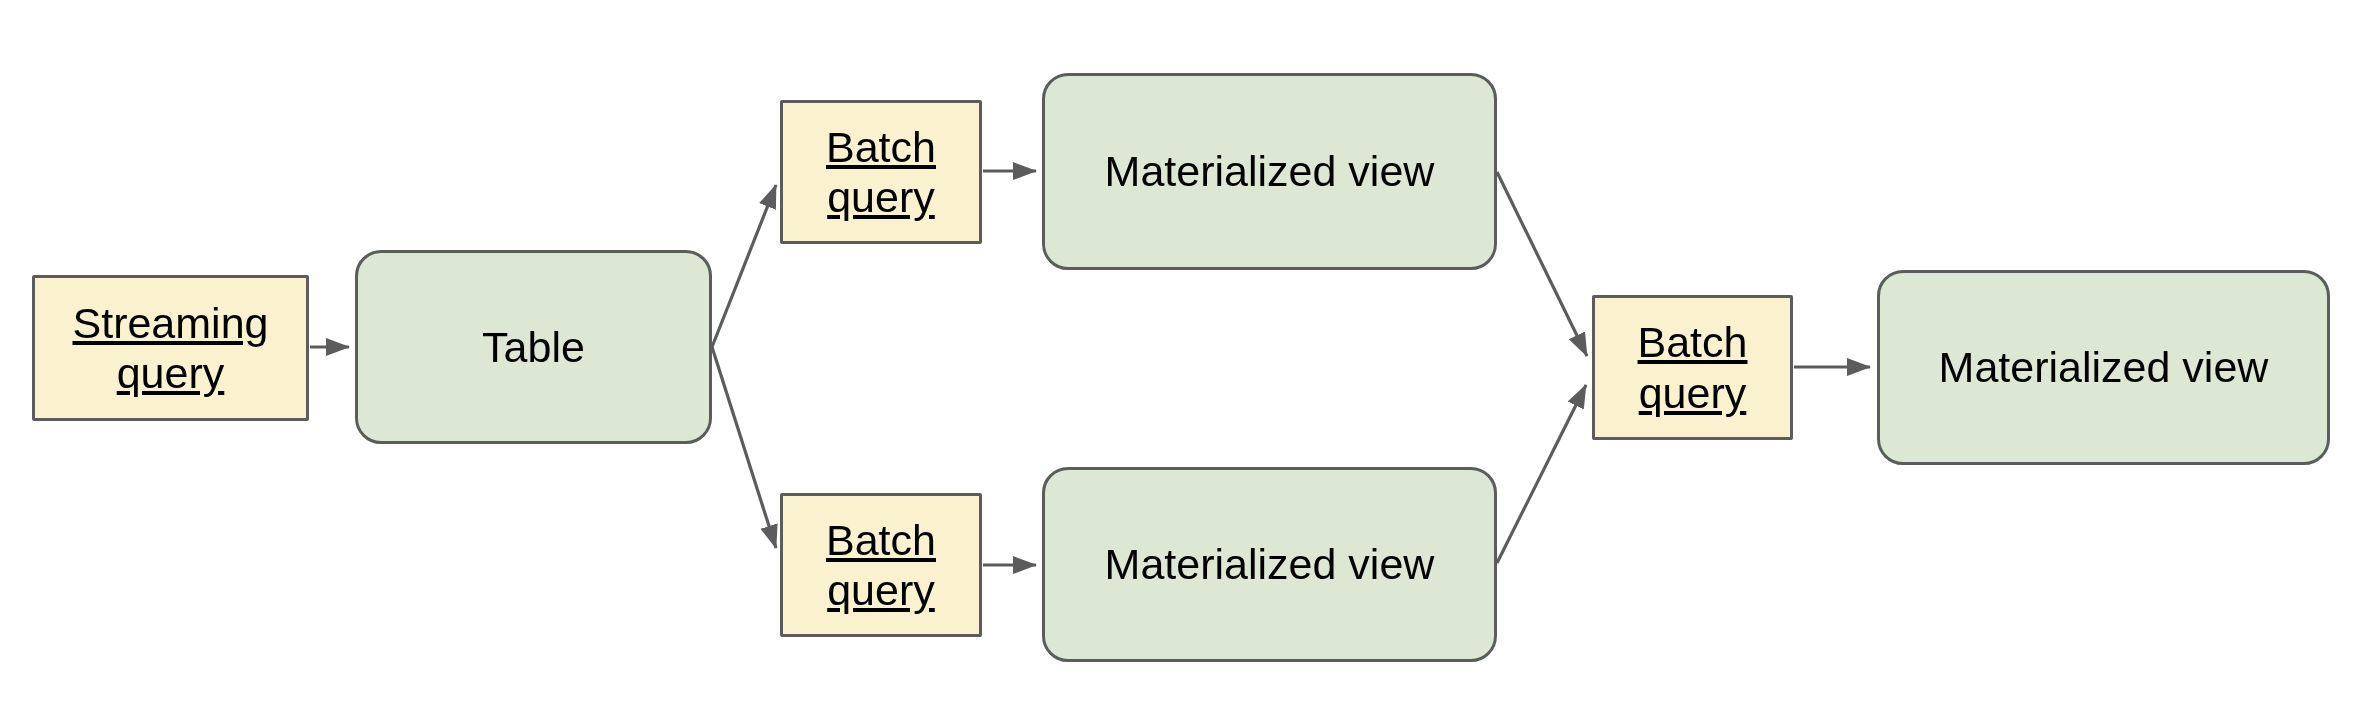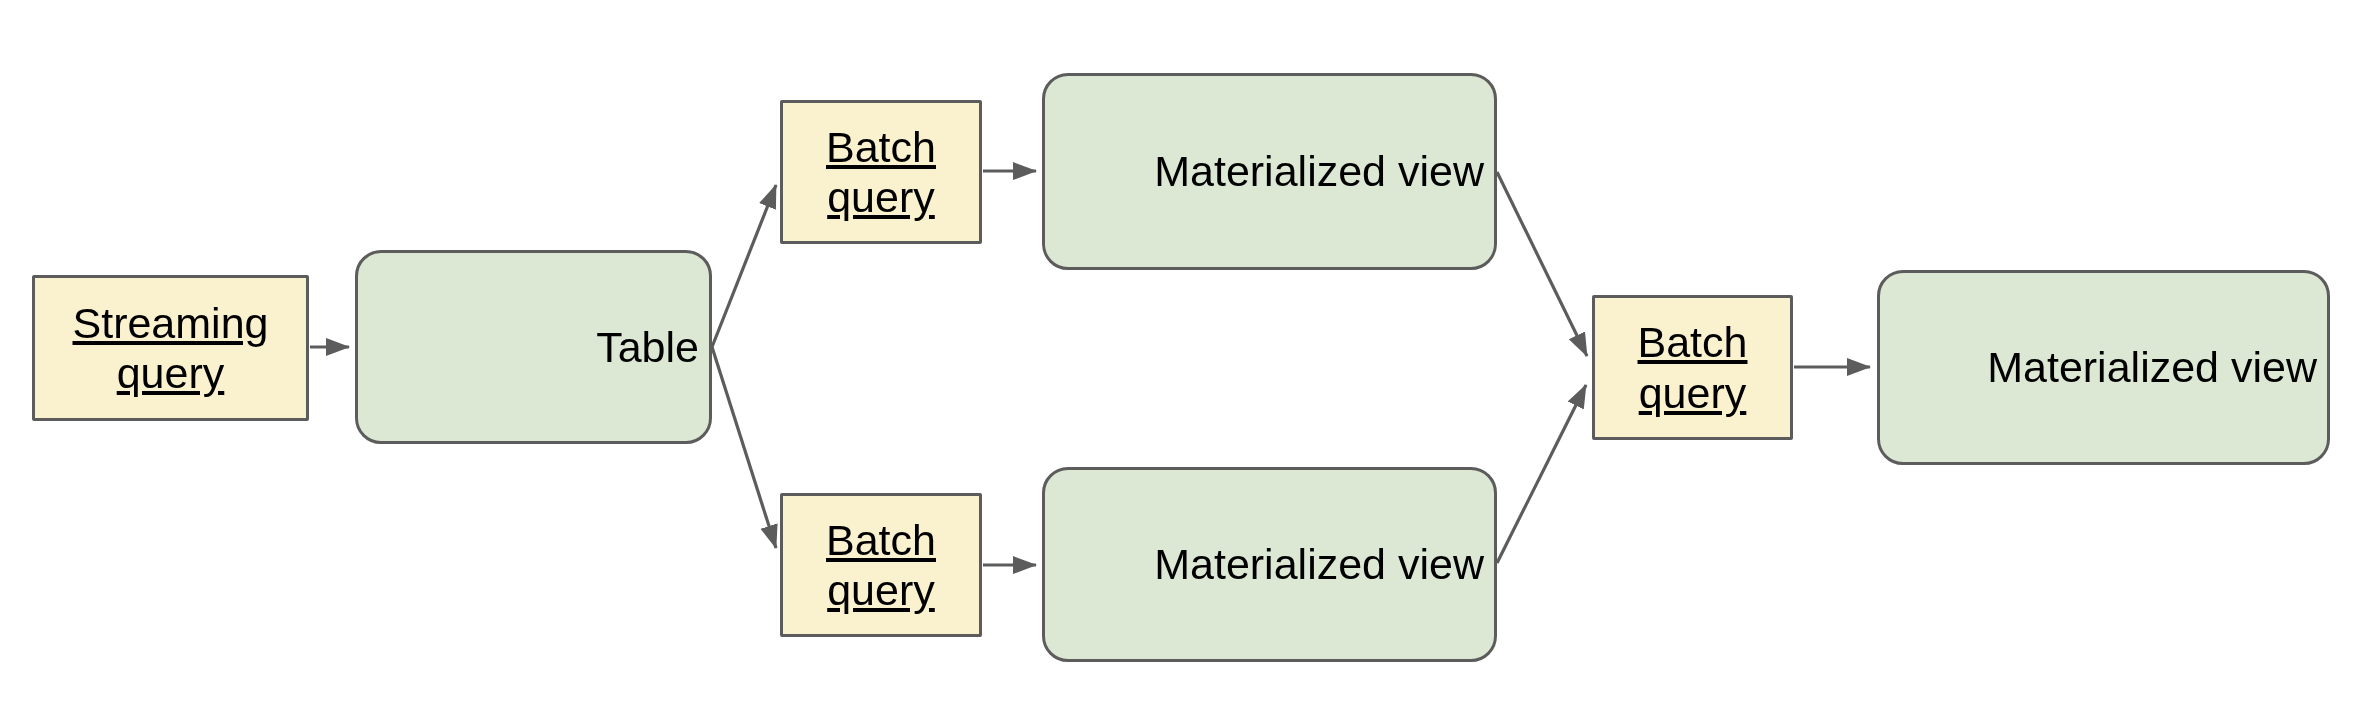--- a/index.html
+++ b/index.html
@@ -49,21 +49,20 @@
     padding: 0 10px;
   }
   .node.query {
     background: var(--query-node-fill, #faf1cf);
     border-radius: 2px;
     text-decoration: underline;
   }
   .node.view {
     background: var(--view-node-fill, #dce8d4);
     border-radius: 26px;
-    justify-content: flex-end;
   }
   #n-streaming    { left: 32px;   top: 275px; width: 277px; height: 146px; }
   #n-table        { left: 355px;  top: 250px; width: 357px; height: 194px; }
   #n-batch-top    { left: 780px;  top: 100px; width: 202px; height: 144px; }
   #n-mv-top       { left: 1042px; top: 73px;  width: 455px; height: 197px; }
   #n-batch-bottom { left: 780px;  top: 493px; width: 202px; height: 144px; }
   #n-mv-bottom    { left: 1042px; top: 467px; width: 455px; height: 195px; }
   #n-batch-final  { left: 1592px; top: 295px; width: 201px; height: 145px; }
   #n-mv-final     { left: 1877px; top: 270px; width: 453px; height: 195px; }
 </style>

